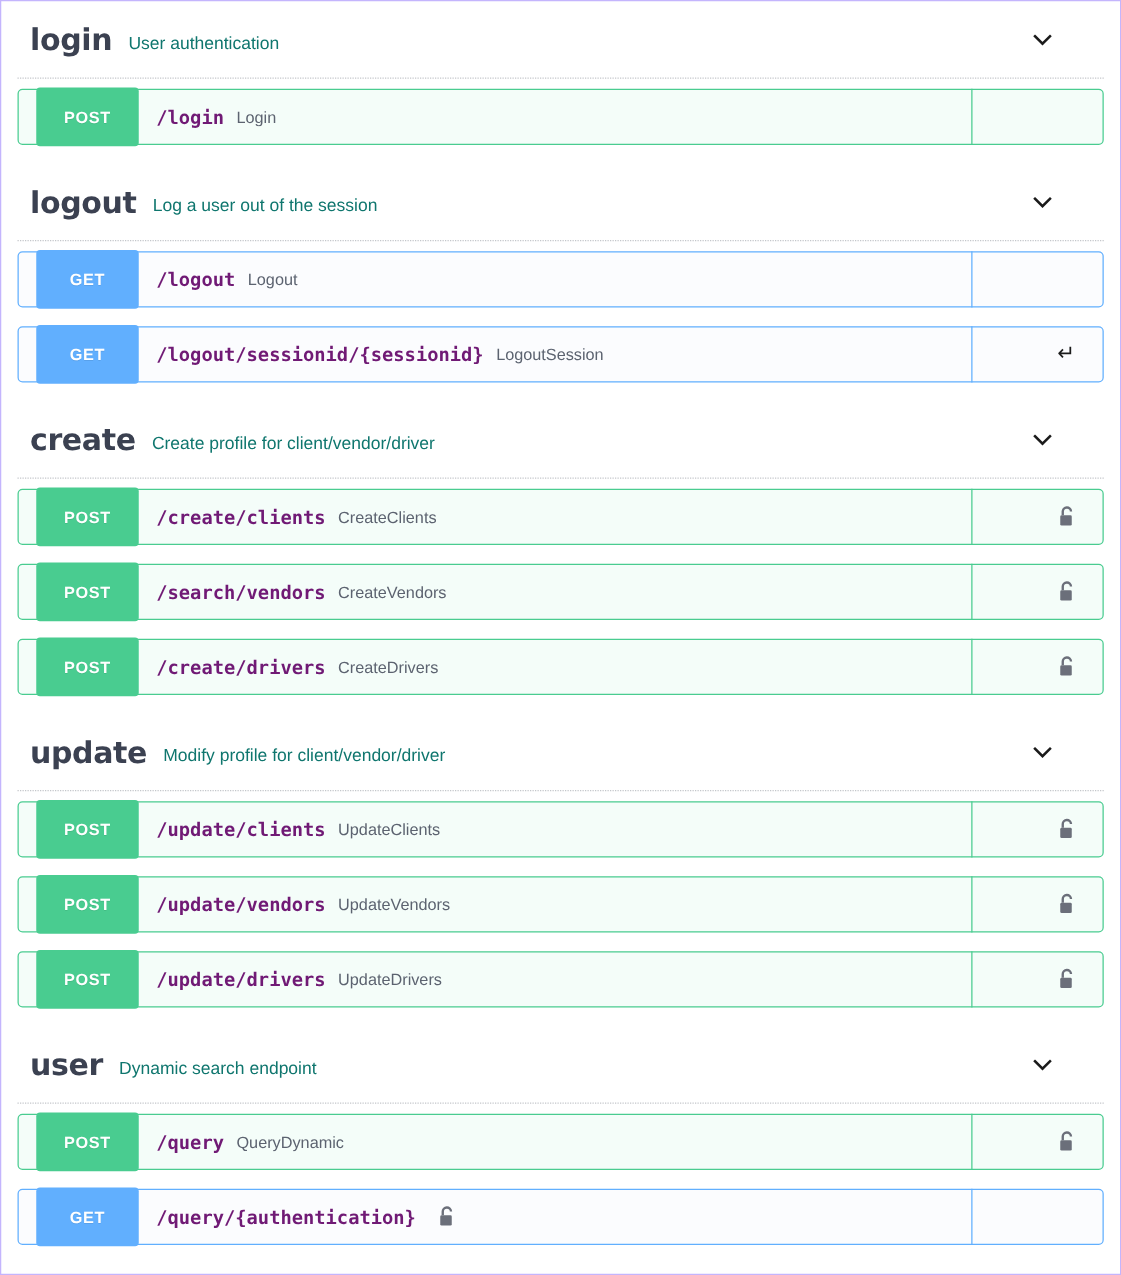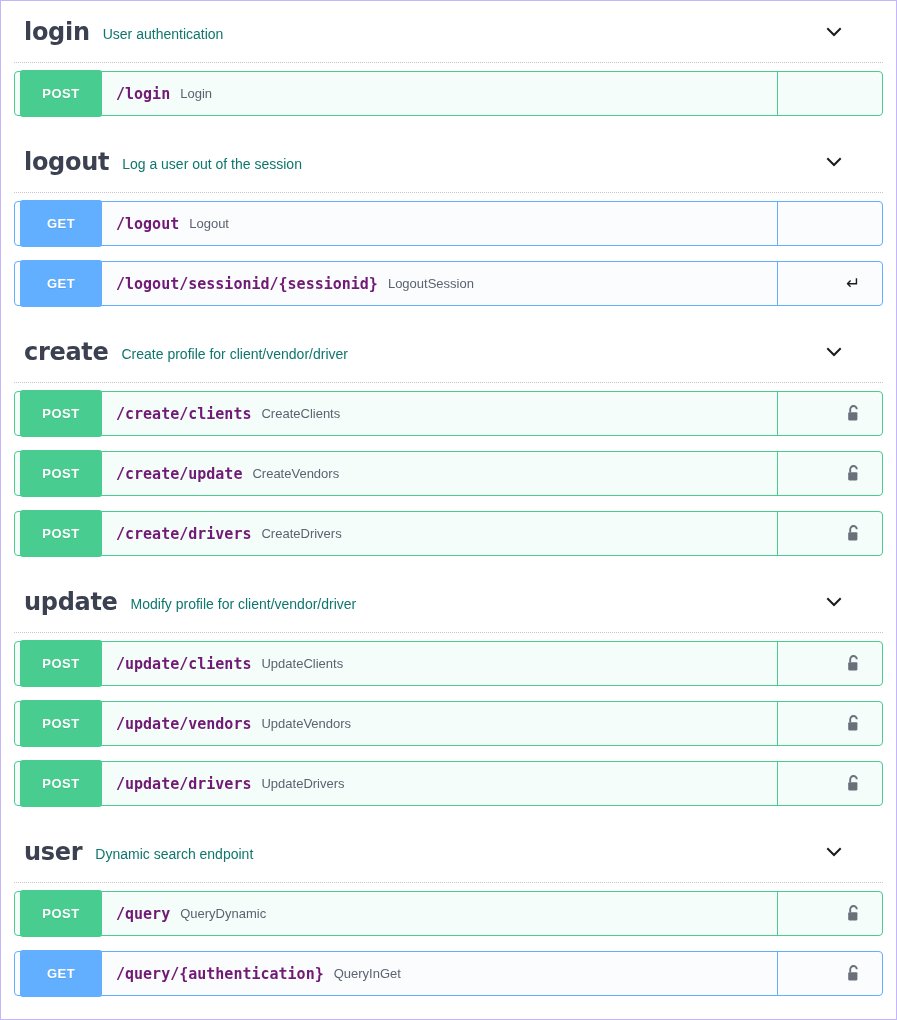--- a/index.html
+++ b/index.html
@@ -103,21 +103,21 @@
     font-family: "Liberation Sans", sans-serif;
     font-size: 13px;
     font-weight: 700;
     color: #ffffff;
     text-align: center;
     border-radius: 3px;
     min-width: 82px;
     padding: 16px 0;
     letter-spacing: 0.5px;
     flex: 0 0 auto;
-    margin-left: 1px;
+    margin-left: 10px;
     text-shadow: 0 1px 0 rgba(0,0,0,0.08);
   }
   .method-post { background: #49cc90; }
   .method-get  { background: #61affe; }
 
   .opblock-path {
     font-family: "DejaVu Sans Mono", "Liberation Mono", monospace;
     font-size: 15px;
     font-weight: 700;
     color: #701a75;
@@ -244,21 +244,21 @@
                     <path d="M5.2 8.2 V5.4 a3.3 3.3 0 0 1 6.6 -0.2" fill="none" stroke="#6b6f7a" stroke-width="1.9"></path>
                     <rect x="3.2" y="8.2" width="9.2" height="8.2" rx="1.1" fill="#6b6f7a"></rect>
                   </svg>
                 </span>
               </span>
             </div>
           </div>
           <div class="opblock opblock-post">
             <div class="opblock-summary">
               <span class="opblock-method method-post">POST</span>
-              <span class="opblock-path">/create/update</span>
+              <span class="opblock-path">/search/vendors</span>
               <span class="opblock-desc">CreateVendors</span>
               <span class="opblock-right">
                 <span class="lock-icon">
                   <svg width="17" height="20" viewBox="0 0 17 20" aria-hidden="true">
                     <path d="M5.2 8.2 V5.4 a3.3 3.3 0 0 1 6.6 -0.2" fill="none" stroke="#6b6f7a" stroke-width="1.9"></path>
                     <rect x="3.2" y="8.2" width="9.2" height="8.2" rx="1.1" fill="#6b6f7a"></rect>
                   </svg>
                 </span>
               </span>
             </div>
@@ -361,21 +361,20 @@
                     <rect x="3.2" y="8.2" width="9.2" height="8.2" rx="1.1" fill="#6b6f7a"></rect>
                   </svg>
                 </span>
               </span>
             </div>
           </div>
           <div class="opblock opblock-get">
             <div class="opblock-summary">
               <span class="opblock-method method-get">GET</span>
               <span class="opblock-path">/query/{authentication}</span>
-              <span class="opblock-desc">QueryInGet</span>
               <span class="opblock-right">
                 <span class="lock-icon">
                   <svg width="17" height="20" viewBox="0 0 17 20" aria-hidden="true">
                     <path d="M5.2 8.2 V5.4 a3.3 3.3 0 0 1 6.6 -0.2" fill="none" stroke="#6b6f7a" stroke-width="1.9"></path>
                     <rect x="3.2" y="8.2" width="9.2" height="8.2" rx="1.1" fill="#6b6f7a"></rect>
                   </svg>
                 </span>
               </span>
             </div>
           </div>

